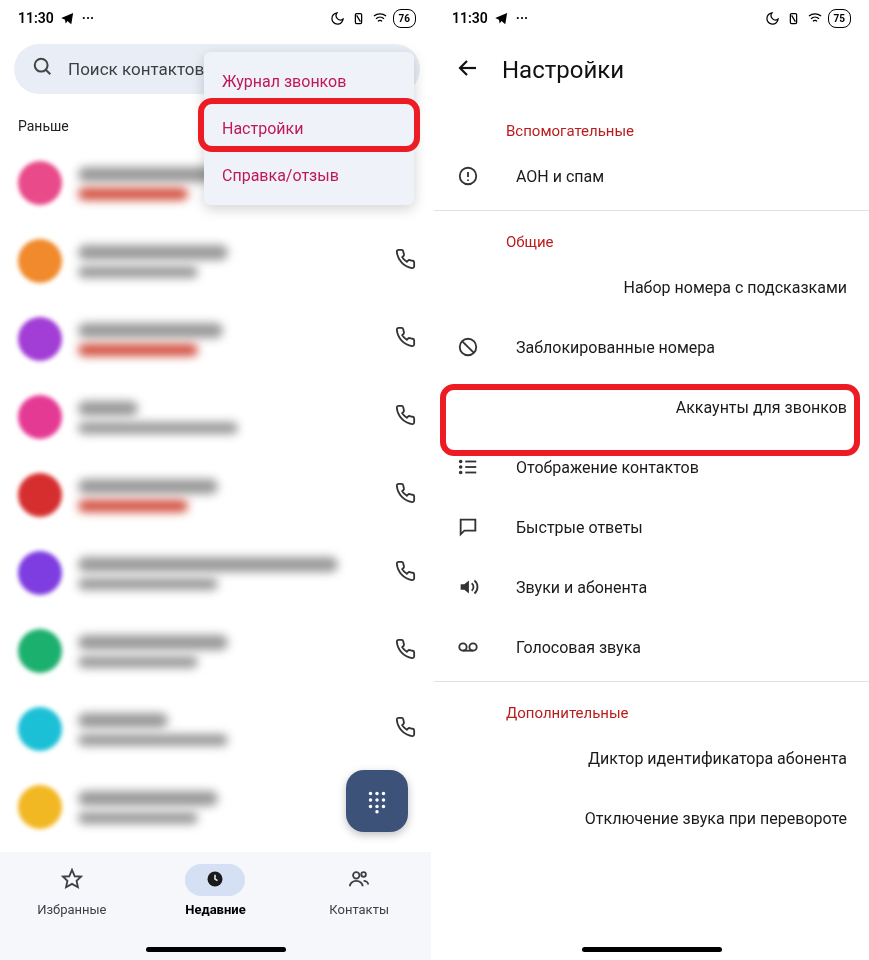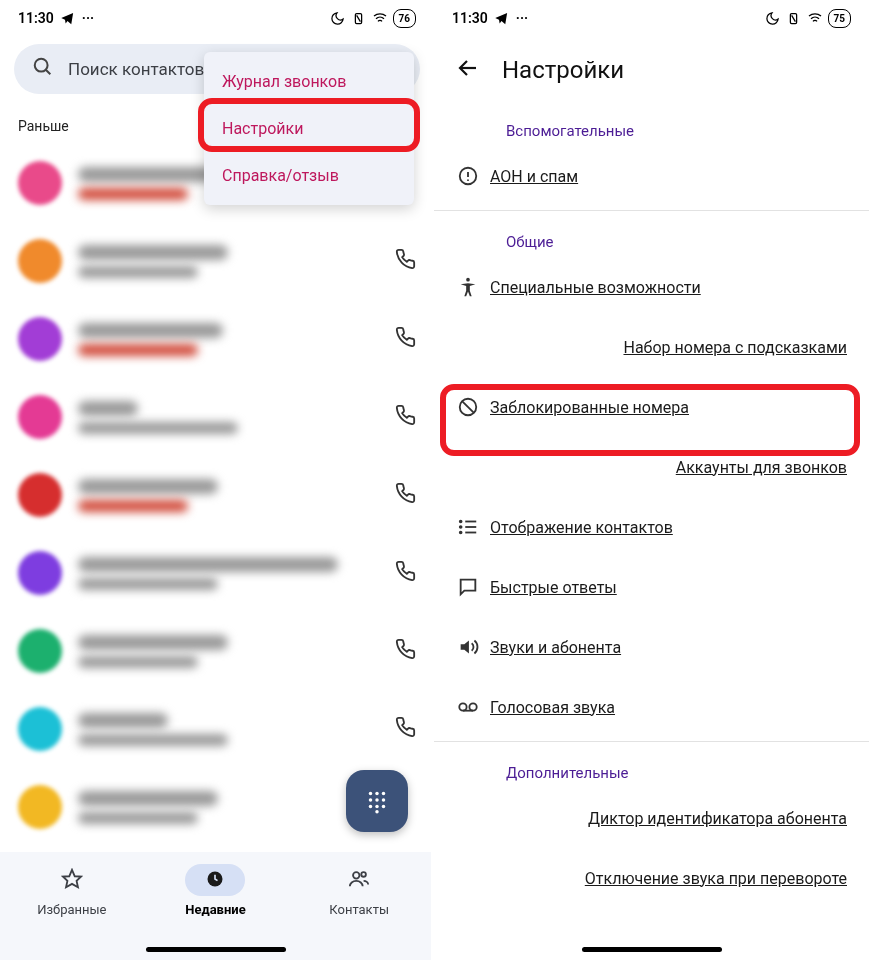--- a/index.html
+++ b/index.html
@@ -165,31 +165,30 @@
   .settings-header {
     display: flex;
     align-items: center;
     gap: 22px;
     padding: 20px 22px 20px;
   }
   .settings-title { font-size: 24px; color: #111; }
   .section-header {
     padding: 18px 22px 6px 72px;
     font-size: 15px;
-    color: #4c1d95;
+    color: #b91c1c;
   }
   .settings-row {
     display: flex;
     align-items: center;
     height: 60px;
     padding: 0 22px;
-    gap: 10px;
+    gap: 36px;
     color: #1a1a1a;
     font-size: 16px;
-    text-decoration: underline;
   }
   .settings-icon { width: 24px; display: flex; justify-content: center; color: #333; flex-shrink:0;}
   .settings-noicon { padding-left: 72px; justify-content: flex-end; }
   .divider {
     height: 1px;
     background: #e2e2e2;
     margin: 4px 0;
   }
   .highlight-box {
     position: absolute;
@@ -434,29 +433,20 @@
           <circle cx="12" cy="12" r="9"></circle>
           <line x1="12" y1="7.5" x2="12" y2="13"></line>
           <circle cx="12" cy="16.5" r="1" fill="#333" stroke="none"></circle>
         </svg>
       </span>
     <span>АОН и спам</span>
   </div>
   <div class="divider"></div>
 
   <div class="section-header">Общие</div>
-  <div class="settings-row">
-    <span class="settings-icon">
-        <svg viewBox="0 0 24 24" width="22" height="22" fill="#333">
-          <circle cx="12" cy="4" r="2"></circle>
-          <path d="M4 9l8-1 8 1-6 2v5l2 6h-2l-2-5-2 5H8l2-6v-5z"></path>
-        </svg>
-      </span>
-    <span>Специальные возможности</span>
-  </div>
   <div class="settings-row settings-noicon">
     <span>Набор номера с подсказками</span>
   </div>
   <div class="settings-row">
     <span class="settings-icon">
         <svg viewBox="0 0 24 24" width="22" height="22" fill="none" stroke="#333" stroke-width="2">
           <circle cx="12" cy="12" r="9"></circle>
           <line x1="5.5" y1="5.5" x2="18.5" y2="18.5"></line>
         </svg>
       </span>

